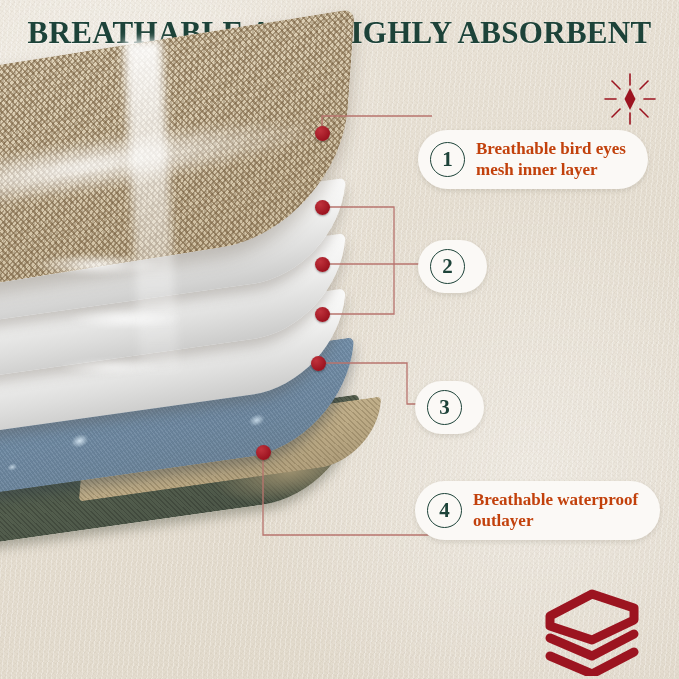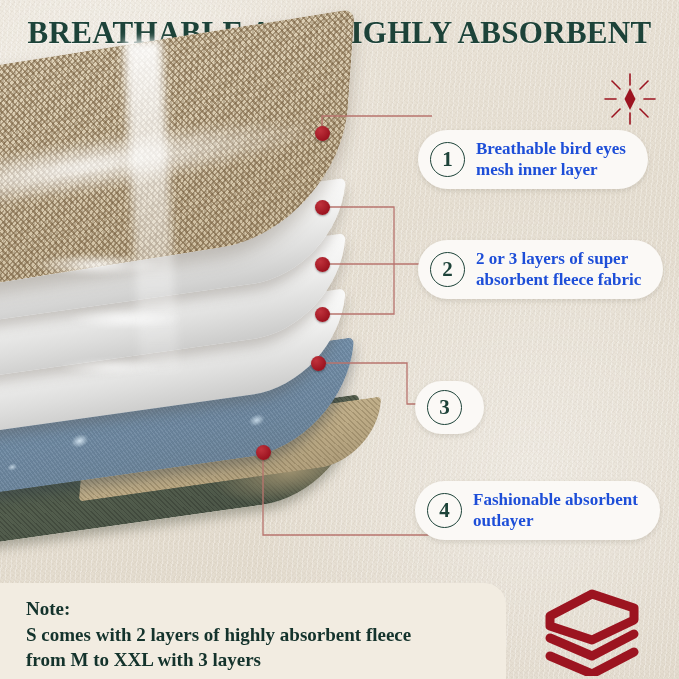--- a/index.html
+++ b/index.html
@@ -143,21 +143,21 @@
   }
   .badge{
     flex:none;width:33px;height:33px;border-radius:50%;
     border:1.6px solid #1d4339;
     color:#1d4339;
     display:flex;align-items:center;justify-content:center;
     font-size:21px;font-weight:bold;line-height:1;
     font-family:"Liberation Serif", serif;
   }
   .ctext{
-    color:#1d4ed8;font-size:17px;line-height:1.22;font-weight:bold;
+    color:#c2410c;font-size:17px;line-height:1.22;font-weight:bold;
     font-family:"Liberation Serif", serif;white-space:pre-line;
   }
 
   
   .note{
     position:absolute;left:0;top:583px;width:506px;height:96px;
     background:#f2ece1;
     border-radius:0 22px 0 0;
     padding:14px 0 0 26px;
     box-sizing:border-box;
@@ -228,39 +228,32 @@
   </div>
 
   <div class="callout" style="left:418px;top:130px;">
     <div class="badge">1</div>
     <div class="ctext">Breathable bird eyes
 mesh inner layer</div>
   </div>
 
   <div class="callout" style="left:418px;top:240px;">
     <div class="badge">2</div>
-    <div class="ctext">2 or 3 layers of super
-absorbent fleece fabric</div>
   </div>
 
   <div class="callout" style="left:415px;top:381px;">
     <div class="badge">3</div>
   </div>
 
   <div class="callout" style="left:415px;top:481px;">
     <div class="badge">4</div>
-    <div class="ctext">Fashionable absorbent
+    <div class="ctext">Breathable waterproof
 outlayer</div>
   </div>
 
-  <div class="note">
-    <div class="note-title">Note:</div>
-    <div class="note-line">S comes with 2 layers of highly absorbent fleece</div>
-    <div class="note-line">from M to XXL with 3 layers</div>
-  </div>
 
   <div class="layers-icon">
     <svg viewBox="0 0 104 94" width="104" height="94">
       <g fill="none" stroke="#9c1420" stroke-width="9" stroke-linejoin="round" stroke-linecap="round">
         <path d="M10 34 L52 12 L94 26 L94 38 L52 58 L10 44 Z"></path>
         <path d="M10 56 L52 74 L94 52"></path>
         <path d="M10 74 L52 92 L94 70"></path>
       </g>
     </svg>
   </div>

